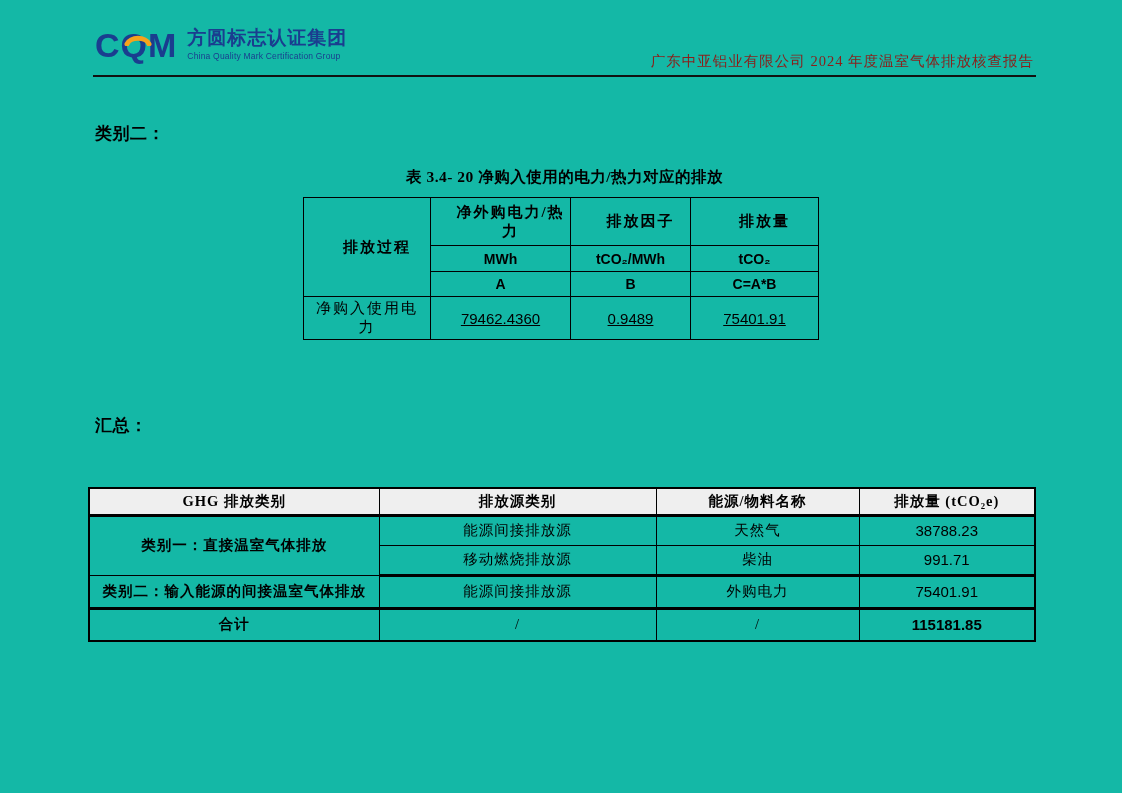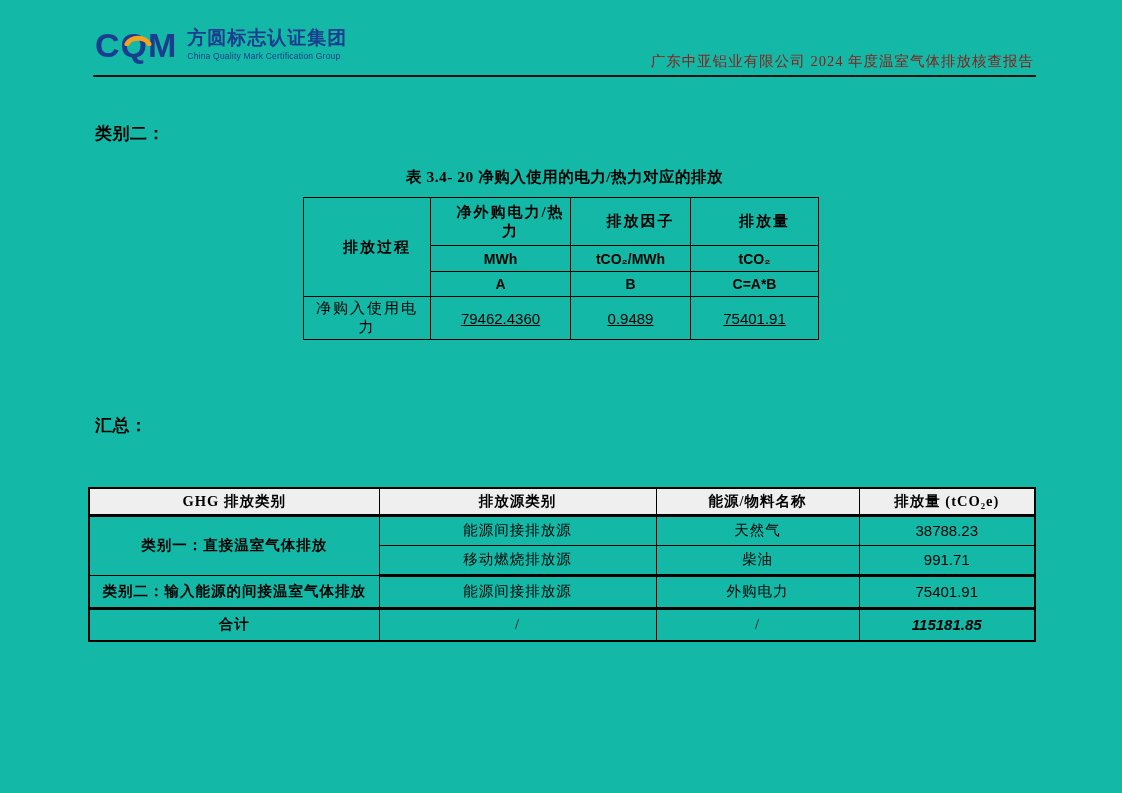--- a/index.html
+++ b/index.html
@@ -138,21 +138,21 @@
     font-weight: bold;
     background: #efefef;
     border-bottom-width: 3px;
   }
   .t2 .rowA td { height: 30px; }
   .t2 .rowB td { height: 30px; border-bottom-width: 3px; }
   .t2 .rowC td { height: 33px; border-bottom-width: 3px; }
   .t2 .rowD td { height: 33px; }
   .t2 .cat { font-weight: bold; margin-top: 16px; }
   .t2 .num { font-family: "Liberation Sans", "DejaVu Sans", sans-serif; font-size: 15px; letter-spacing: 0; }
-  .t2 .total-num { font-style: italic; font-weight: bold; }
+  .t2 .total-num { font-weight: bold; }
   .t2 { border: 2px solid #000; }
 
   
   .page-number {
     position: absolute;
     left: 0;
     right: 0;
     top: 682px;
     text-align: center;
     font-size: 12.5px;

